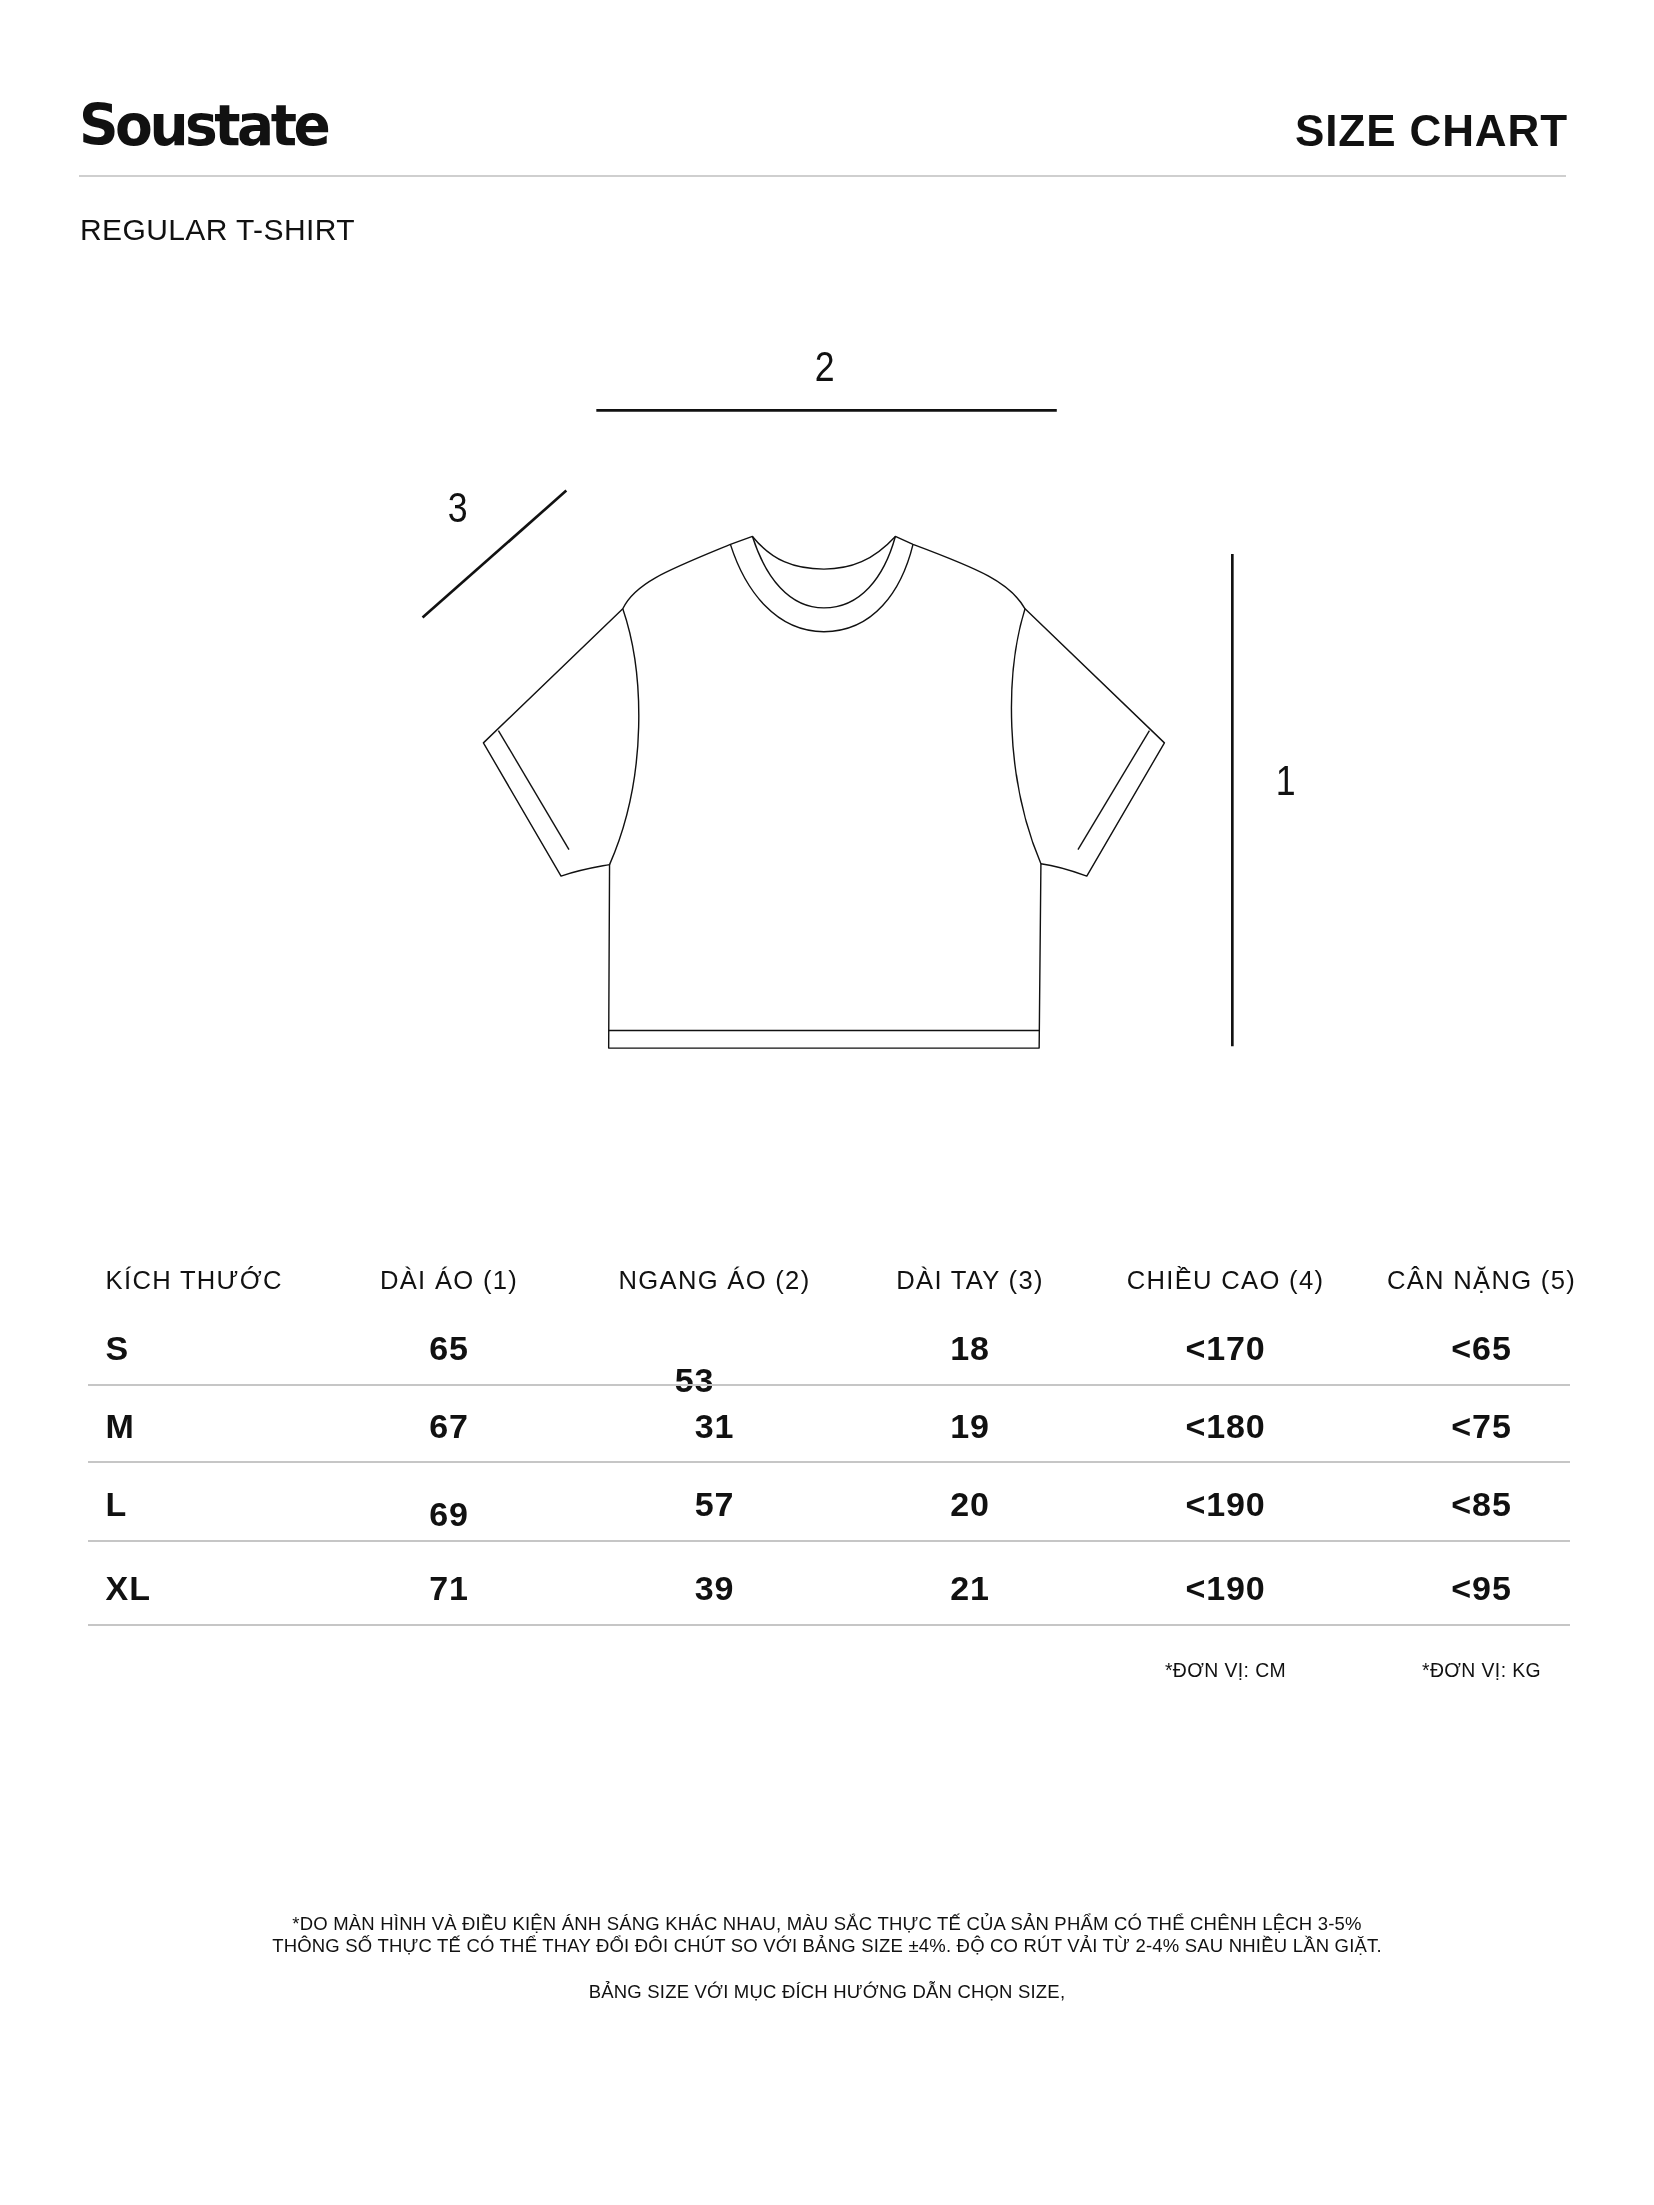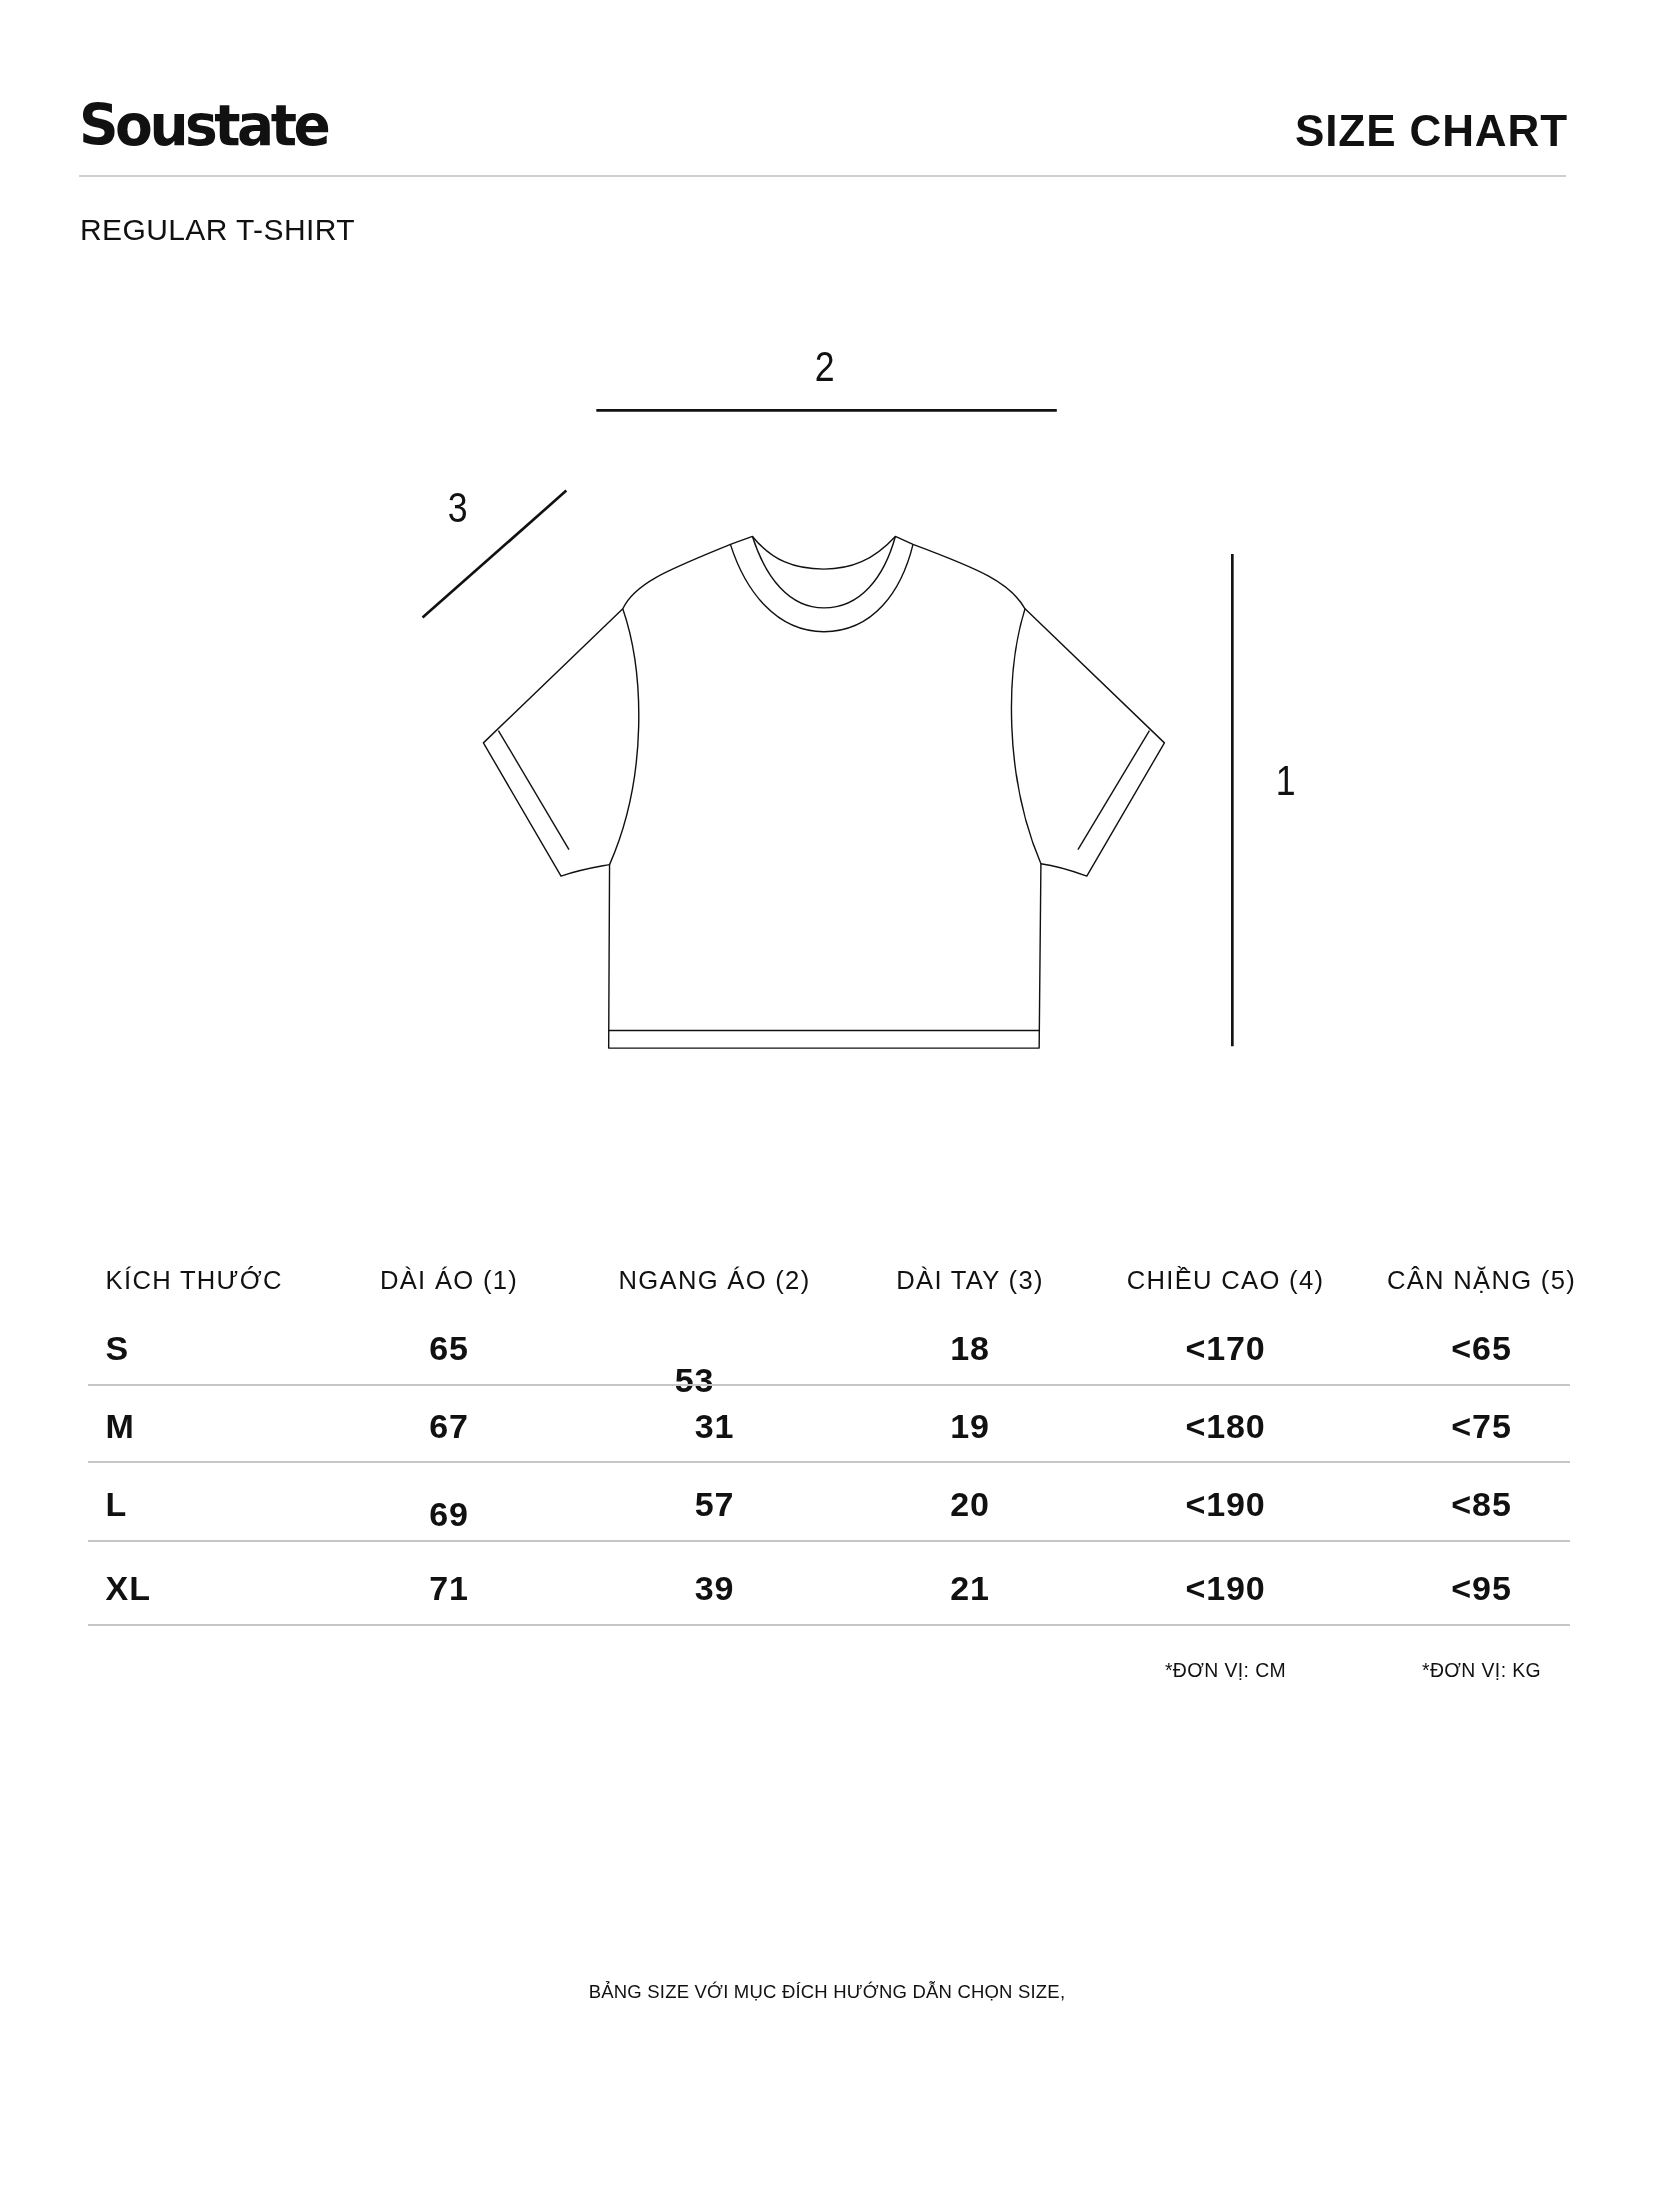--- a/index.html
+++ b/index.html
@@ -121,17 +121,19 @@
     <div class="col row-cell" style="left:1023px; width:229px; top:318px;">&lt;190</div>
     <div class="col row-cell" style="left:1292px; width:203px; top:318px;">&lt;95</div>
   </div>
   <div class="row-divider" style="top:371px;"></div>
 
   <div class="col unit-note" style="left:1023px; width:229px; top:408px;">*ĐƠN VỊ: CM</div>
   <div class="col unit-note" style="left:1292px; width:203px; top:408px;">*ĐƠN VỊ: KG</div>
 </div>
 
 <div class="abs disclaimer" style="top:1913px;">
+  <div>*DO MÀN HÌNH VÀ ĐIỀU KIỆN ÁNH SÁNG KHÁC NHAU, MÀU SẮC THỰC TẾ CỦA SẢN PHẨM CÓ THỂ CHÊNH LỆCH 3-5%</div>
+  <div>THÔNG SỐ THỰC TẾ CÓ THỂ THAY ĐỔI ĐÔI CHÚT SO VỚI BẢNG SIZE ±4%. ĐỘ CO RÚT VẢI TỪ 2-4% SAU NHIỀU LẦN GIẶT.</div>
 </div>
 <div class="abs disclaimer" style="top:1981px;">
   <div>BẢNG SIZE VỚI MỤC ĐÍCH HƯỚNG DẪN CHỌN SIZE,</div>
 </div>
 
 
 </body></html>

